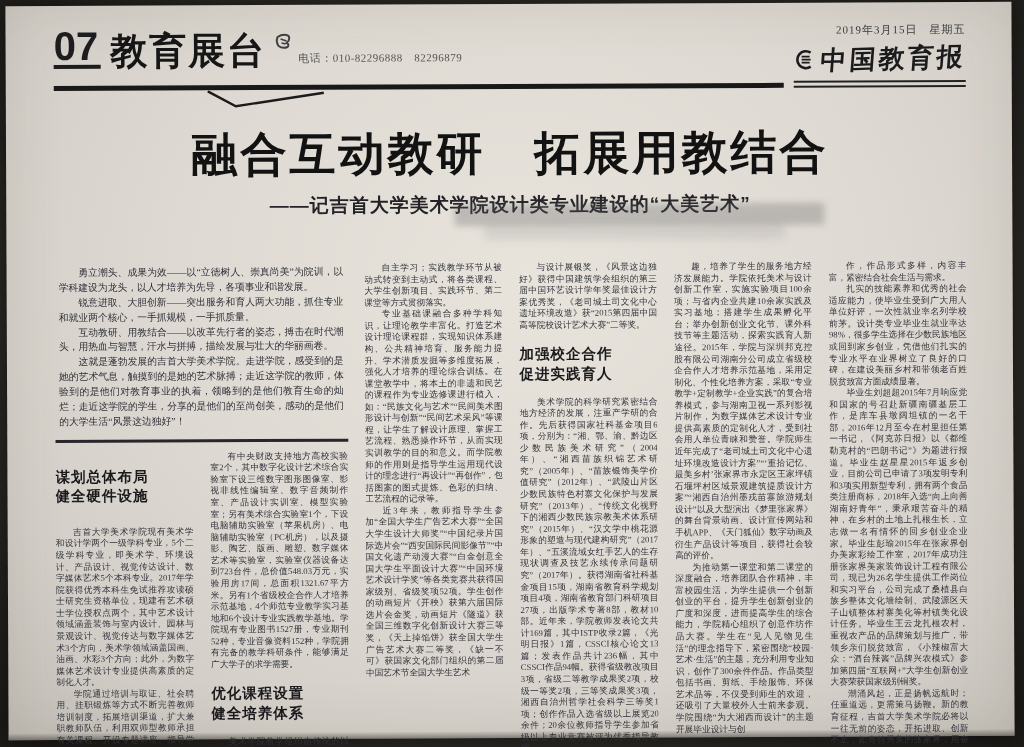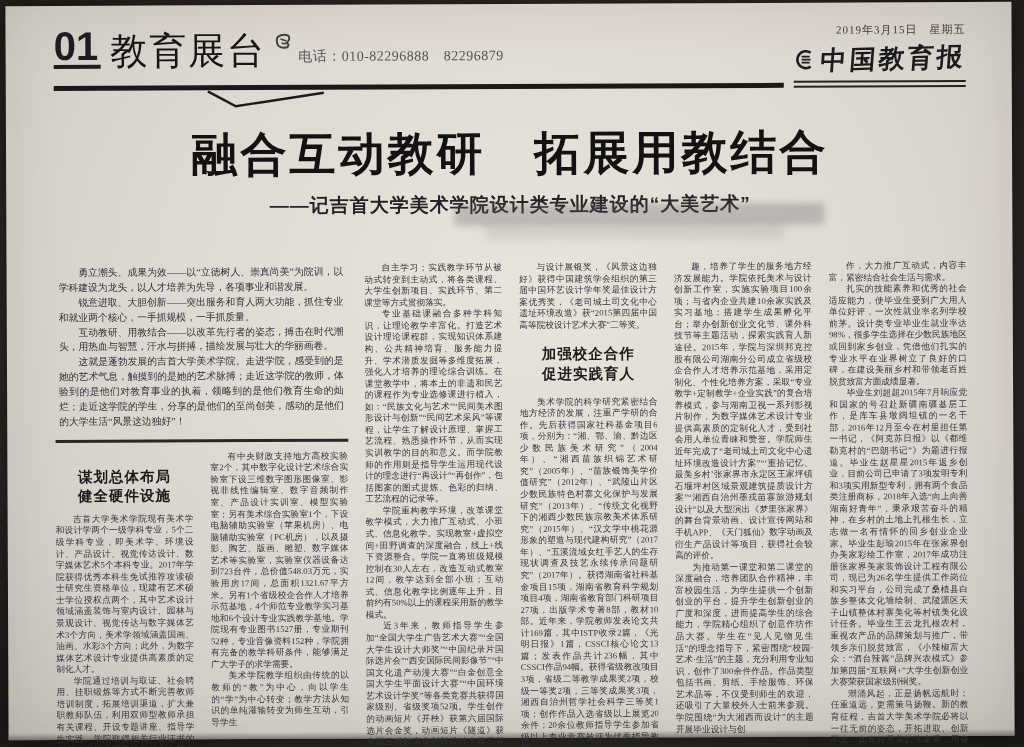--- a/index.html
+++ b/index.html
@@ -13,24 +13,24 @@
     box-shadow:0 0 26px rgba(0,0,0,.6), inset 0 0 60px rgba(70,60,45,.12);
     padding:20px 46px 14px 48px;
     font-family:"Liberation Serif","DejaVu Serif",serif;
     color:#33343c;
   }
   
   .hdr{position:relative;height:58px;}
   .hdr-left{position:absolute;left:0;top:2px;display:flex;align-items:flex-end;}
   .pageno{font-family:"Liberation Sans","DejaVu Sans",sans-serif;font-size:40px;font-weight:700;
     color:#1d1d1f;line-height:.9;border-bottom:4px solid #1d1d1f;padding:0 2px 1px 0;margin-right:10px;}
-  .secname{font-family:"Liberation Sans","DejaVu Sans",sans-serif;font-size:37px;font-weight:400;
+  .secname{font-family:"Liberation Sans","DejaVu Sans",sans-serif;font-size:37px;font-weight:700;
     color:#161617;line-height:.95;letter-spacing:2px;text-align:right;}
   .seal{margin:0 0 18px 8px;opacity:.85;}
-  .phone{font-size:14px;color:#555;margin:0 0 2px 6px;letter-spacing:.5px;}
+  .phone{font-size:11px;color:#555;margin:0 0 2px 6px;letter-spacing:.5px;}
   .hdr-right{position:absolute;right:0;top:0;text-align:right;}
   .dateline{font-size:11px;color:#3a3a3e;letter-spacing:1px;}
   .masthead{display:flex;align-items:center;justify-content:flex-end;margin-top:4px;gap:5px;}
   .masthead-text{font-size:26px;font-weight:700;color:#1b1b1d;transform:skewX(-6deg) rotate(-1.5deg);
     letter-spacing:3px;font-family:"DejaVu Serif",serif;}
   .rulewrap{position:relative;height:16px;}
   .rule-thick{position:absolute;left:0;top:2px;right:182px;height:5px;background:#191919;}
   .rule-notch{position:absolute;left:152px;top:7px;}
   .rule-dbl{position:absolute;right:0;top:0;width:172px;}
   .rule-dbl div{height:2px;background:#222;margin-bottom:3px;}
@@ -52,34 +52,34 @@
   .intro p{margin:0;text-indent:2em;text-align:justify;}
   .col{overflow:hidden;font-size:8.7px;line-height:1.33;text-align:justify;color:#31323b;}
   .col1{grid-column:1;grid-row:2;}
   .col2{grid-column:2;grid-row:2;}
   .col3{grid-column:3;grid-row:1/3;}
   .col4{grid-column:4;grid-row:1/3;}
   .col5{grid-column:5;grid-row:1/3;}
   .col6{grid-column:6;grid-row:1/3;}
   .col p{margin:0;text-indent:2em;}
   .col-heading{font-family:"Liberation Sans","DejaVu Sans",sans-serif;font-size:14.5px;font-weight:900;
-    color:#1a1a1c;text-align:center;white-space:pre-line;line-height:1.35;margin:14px 0 12px 0;letter-spacing:1px;}
-  .col1 .col-heading:first-child{margin-top:16px;margin-bottom:7px;}
+    color:#1a1a1c;text-align:left;white-space:pre-line;line-height:1.35;margin:14px 0 12px 0;letter-spacing:1px;}
+  .col1 .col-heading:first-child{margin-top:16px;margin-bottom:20px;}
   .footedge{position:absolute;left:0;right:0;bottom:0;height:7px;
     background:linear-gradient(180deg, rgba(0,0,0,0) 0%, rgba(40,35,28,.45) 100%);}
 </style>
 </head>
 <body>
 
 <div class="photo">
   <div class="paper">
 
     <div class="hdr">
       <div class="hdr-left">
-        <span class="pageno">01</span>
+        <span class="pageno">07</span>
         <span class="secname">教育展台</span>
         <svg class="seal" width="18" height="18" viewBox="0 0 18 18">
           <path d="M3 5 Q9 1 14 4 Q16 8 12 11 Q15 12 13 15 Q8 17 4 14 Q1 10 3 5 Z" fill="none" stroke="#26262a" stroke-width="2"></path>
           <path d="M6 7 L12 9 M7 11 L11 12" stroke="#26262a" stroke-width="1.4"></path>
         </svg>
         <span class="phone">电话：010-82296888　82296879</span>
       </div>
       <div class="hdr-right">
         <div class="dateline">2019年3月15日　星期五</div>
         <div class="masthead">
@@ -118,40 +118,41 @@
           <p>这就是蓬勃发展的吉首大学美术学院。走进学院，感受到的是她的艺术气息，触摸到的是她的艺术脉搏；走近这学院的教师，体验到的是他们对教育事业的执着，领略到的是他们教育生命的灿烂；走近这学院的学生，分享的是他们的至尚创美，感动的是他们的大学生活“风景这边独好”！</p>
         </div>
       <div class="col col1">
           <h3 class="col-heading">谋划总体布局
 健全硬件设施</h3>
           <p class="col-p">吉首大学美术学院现有美术学和设计学两个一级学科专业，5个二级学科专业，即美术学、环境设计、产品设计、视觉传达设计、数字媒体艺术5个本科专业。2017年学院获得优秀本科生免试推荐攻读硕士研究生资格单位，现建有艺术硕士学位授权点两个，其中艺术设计领域涵盖装饰与室内设计、园林与景观设计、视觉传达与数字媒体艺术3个方向，美术学领域涵盖国画、油画、水彩3个方向；此外，为数字媒体艺术设计专业提供高素质的定制化人才。</p>
           <p class="col-p">学院通过培训与取证、社会聘用、挂职锻炼等方式不断完善教师培训制度，拓展培训渠道，扩大兼职教师队伍，利用双师型教师承担有关课程、开设专题讲座、指导学生实践。学院取得相关行业证书的教师或有行业背景的教师占全院专业教师的50%以上。</p>
         </div>
       <div class="col col2">
           <p class="col-p">有中央财政支持地方高校实验室2个，其中数字化设计艺术综合实验室下设三维数字图形图像室、影视非线性编辑室、数字音频制作室、产品设计实训室、模型实验室；另有美术综合实验室1个，下设电脑辅助实验室（苹果机房）、电脑辅助实验室（PC机房），以及摄影、陶艺、版画、雕塑、数字媒体艺术等实验室，实验室仪器设备达到723台件，总价值548.03万元，实验用房17间，总面积1321.67平方米。另有1个省级校企合作人才培养示范基地，4个师范专业教学实习基地和6个设计专业实践教学基地。学院现有专业图书1527册，专业期刊52种，专业音像资料152种，学院拥有完备的教学科研条件，能够满足广大学子的求学需要。</p>
+          <h3 class="col-heading">优化课程设置
+健全培养体系</h3>
           <p class="col-p">美术学院教学组织由传统的以教师的“教”为中心，向以学生的“学”为中心转变；教学方法从知识的单纯灌输转变为师生互动，引导学生</p>
         </div>
       <div class="col col3">
           <p class="col-p">自主学习；实践教学环节从被动式转变到主动式，将各类课程、大学生创新项目、实践环节、第二课堂等方式贯彻落实。</p>
           <p class="col-p">专业基础课融合多种学科知识，让理论教学丰富化。打造艺术设计理论课程群，实现知识体系建构、公共精神培育、服务能力提升、学术潜质发掘等多维度拓展，强化人才培养的理论综合训练。在课堂教学中，将本土的非遗和民艺的课程作为专业选修课进行植入，如：“民族文化与艺术”“民间美术图形设计与创新”“民间艺术采风”等课程，让学生了解设计原理、掌握工艺流程、熟悉操作环节，从而实现实训教学的目的和意义。而学院教师的作用则是指导学生运用现代设计的理念进行“再设计”“再创作”，包括图案的图式提炼、色彩的归纳、工艺流程的记录等。</p>
-          <p class="col-p">学院重构教学环境，改革课堂教学模式，大力推广互动式、小班式、信息化教学。实现教室+虚拟空间+田野调查的深度融合，线上+线下资源整合。学院一直将班级规模控制在30人左右，改造互动式教室12间，教学达到全部小班；互动式、信息化教学比例逐年上升，目前约有50%以上的课程采用新的教学模式。</p>
           <p class="col-p">近3年来，教师指导学生参加“全国大学生广告艺术大赛”“全国大学生设计大师奖”“中国纪录片国际选片会”“西安国际民间影像节”“中国文化遗产动漫大赛”“白金创意全国大学生平面设计大赛”“中国环境艺术设计学奖”等各类竞赛共获得国家级别、省级奖项52项。学生创作的动画短片《开秧》获第六届国际选片会金奖，动画短片《隧道》获全国三维数字化创新设计大赛三等奖，《天上掉馅饼》获全国大学生广告艺术大赛二等奖，《缺一不可》获国家文化部门组织的第二届中国艺术节全国大学生艺术</p>
         </div>
       <div class="col col4">
           <p class="col-p">与设计展银奖，《风景这边独好》获得中国建筑学会组织的第三届中国环艺设计学年奖最佳设计方案优秀奖，《老司城土司文化中心遗址环境改造》获“2015第四届中国高等院校设计艺术大赛”二等奖。</p>
           <h3 class="col-heading">加强校企合作
 促进实践育人</h3>
           <p class="col-p">美术学院的科学研究紧密结合地方经济的发展，注重产学研的合作。先后获得国家社科基金项目6项，分别为：“湘、鄂、渝、黔边区少数民族美术研究”（2004年）、“湘西苗族织锦艺术研究”（2005年）、“苗族银饰美学价值研究”（2012年）、“武陵山片区少数民族特色村寨文化保护与发展研究”（2013年）、“传统文化视野下的湘西少数民族宗教美术体系研究”（2015年）、“汉文学中桃花源形象的塑造与现代建构研究”（2017年）、“五溪流域女红手艺人的生存现状调查及技艺永续传承问题研究”（2017年）。获得湖南省社科基金项目15项，湖南省教育科学规划项目4项，湖南省教育部门科研项目27项，出版学术专著8部，教材10部。近年来，学院教师发表论文共计169篇，其中ISTP收录2篇，《光明日报》1篇，CSSCI核心论文13篇；发表作品共计236幅，其中CSSCI作品94幅。获得省级教改项目3项，省级二等教学成果奖2项，校级一等奖2项，三等奖成果奖3项，湘西自治州哲学社会科学三等奖1项；创作作品入选省级以上展览20余件；20余位教师指导学生参加省级以上专业竞赛被评为优秀指导教师。</p>
         </div>
       <div class="col col5">
           <p class="col-p">趣，培养了学生的服务地方经济发展能力。学院依托美术与设计创新工作室，实施实验项目100余项；与省内企业共建10余家实践及实习基地；搭建学生成果孵化平台；举办创新创业文化节、课外科技节等主题活动，探索实践育人新途径。2015年，学院与深圳邦克控股有限公司湖南分公司成立省级校企合作人才培养示范基地，采用定制化、个性化培养方案，采取“专业教学+定制教学+企业实践”的复合培养模式，参与湖南卫视一系列影视片制作，为数字媒体艺术设计专业提供高素质的定制化人才，受到社会用人单位青睐和赞誉。学院师生近年完成了“老司城土司文化中心遗址环境改造设计方案”“‘重拾记忆、最美乡村’张家界市永定区王家坪镇石堰坪村区域景观建筑提质设计方案”“湘西自治州墨戎苗寨旅游规划设计”以及大型演出《梦里张家界》的舞台背景动画、设计宣传网站和手机APP、《天门狐仙》数字动画及衍生产品设计等项目，获得社会较高的评价。</p>
           <p class="col-p">为推动第一课堂和第二课堂的深度融合，培养团队合作精神，丰富校园生活，为学生提供一个创新创业的平台，提升学生创新创业的广度和深度，进而提高学生的综合能力，学院精心组织了创意作坊作品大赛。学生在“见人见物见生活”的理念指导下，紧密围绕“校园·艺术·生活”的主题，充分利用专业知识，创作了300余件作品。作品类型包括书画、剪纸、手绘服饰、环保艺术品等，不仅受到师生的欢迎，还吸引了大量校外人士前来参观。学院围绕“为大湘西而设计”的主题开展毕业设计与创</p>
         </div>
       <div class="col col6">
-          <p class="col-p">作，大力推广互动式，内容丰富，紧密结合社会生活与需求。</p>
+          <p class="col-p">作，作品形式多样，内容丰富，紧密结合社会生活与需求。</p>
           <p class="col-p">扎实的技能素养和优秀的社会适应能力，使毕业生受到广大用人单位好评，一次性就业率名列学校前茅。设计类专业毕业生就业率达98%，很多学生选择在少数民族地区或回到家乡创业，凭借他们扎实的专业水平在业界树立了良好的口碑，在建设美丽乡村和带领老百姓脱贫致富方面成绩显著。</p>
           <p class="col-p">毕业生刘超超2015年7月响应党和国家的号召赴新疆南疆基层工作，是库车县墩阔坦镇的一名干部，2016年12月至今在村里担任第一书记，《阿克苏日报》以《都维勒克村的“巴朗书记”》为题进行报道。毕业生赵星星2015年返乡创业，目前公司已申请了3项发明专利和3项实用新型专利，拥有两个食品类注册商标，2018年入选“向上向善湖南好青年”，秉承艰苦奋斗的精神，在乡村的土地上扎根生长，立志做一名有情怀的回乡创业企业家。毕业生彭瑜2015年在张家界创办美家彩绘工作室，2017年成功注册张家界美家装饰设计工程有限公司，现已为26名学生提供工作岗位和实习平台，公司完成了桑植县白族乡整体文化墙绘制、武陵源区天子山镇整体村寨美化等村镇美化设计任务。毕业生王云龙扎根农村，重视农产品的品牌策划与推广，带领乡亲们脱贫致富，《小辣椒富大众：“酒台辣酱”品牌兴农模式》参加第四届“互联网+”大学生创新创业大赛荣获国家级别铜奖。</p>
           <p class="col-p">潮涌风起，正是扬帆远航时；任重道远，更需策马扬鞭。新的教育征程，吉首大学美术学院必将以一往无前的姿态，开拓进取、创新不止，如奇特秀美的张家界，用奋进之笔创作“大美艺术”！</p>
         </div>
     </div>
 
     <div class="footedge"></div>
   </div>
 </div>
 

